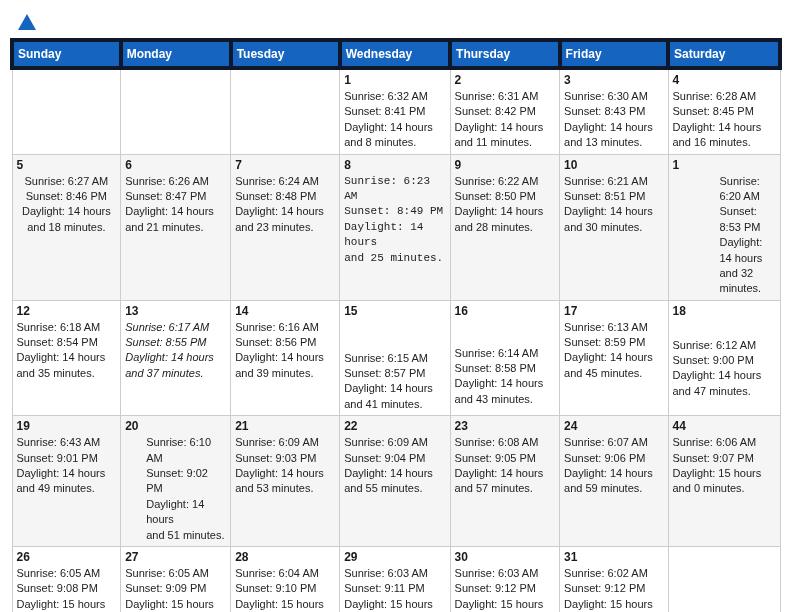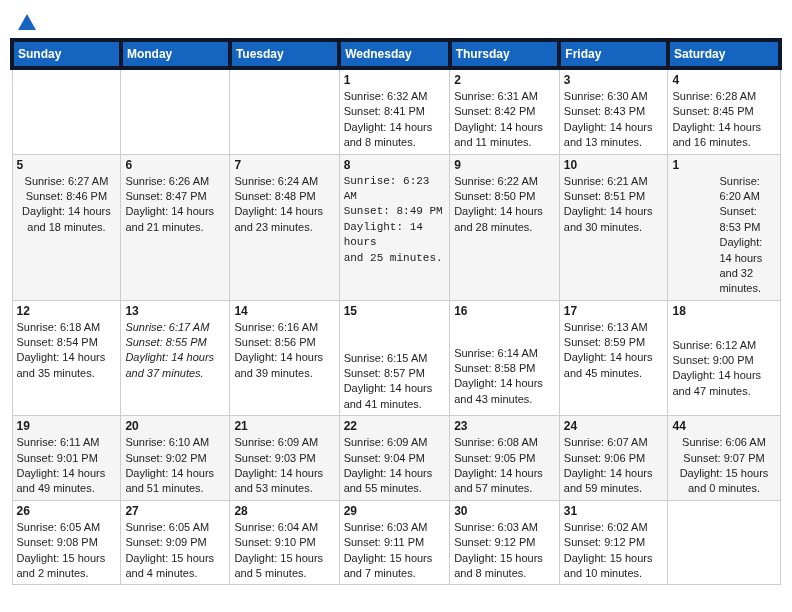--- a/index.html
+++ b/index.html
@@ -243,28 +243,28 @@
           <div class="day-num">18</div>
           <div class="day-info" style="white-space: pre-line; margin-top: 20px;">Sunrise: 6:12 AM
 Sunset: 9:00 PM
 Daylight: 14 hours
 and 47 minutes.</div>
         </td>
       </tr>
       <tr>
         <td>
           <div class="day-num">19</div>
-          <div class="day-info" style="white-space: pre-line;">Sunrise: 6:11 AM
+          <div class="day-info" style="white-space: pre-line;">Sunrise: 6:43 AM
 Sunset: 9:01 PM
 Daylight: 14 hours
 and 49 minutes.</div>
         </td>
         <td>
           <div class="day-num">20</div>
-          <div class="day-info" style="white-space: pre-line;">Sunrise: 6:10 AM
+          <div class="day-info" style="white-space: pre-line; margin-left: 21px;">Sunrise: 6:10 AM
 Sunset: 9:02 PM
 Daylight: 14 hours
 and 51 minutes.</div>
         </td>
         <td>
           <div class="day-num">21</div>
           <div class="day-info" style="white-space: pre-line;">Sunrise: 6:09 AM
 Sunset: 9:03 PM
 Daylight: 14 hours
 and 53 minutes.</div>
@@ -285,21 +285,21 @@
         </td>
         <td>
           <div class="day-num">24</div>
           <div class="day-info" style="white-space: pre-line;">Sunrise: 6:07 AM
 Sunset: 9:06 PM
 Daylight: 14 hours
 and 59 minutes.</div>
         </td>
         <td>
           <div class="day-num">44</div>
-          <div class="day-info" style="white-space: pre-line; text-align: center;">Sunrise: 6:06 AM
+          <div class="day-info" style="white-space: pre-line;">Sunrise: 6:06 AM
 Sunset: 9:07 PM
 Daylight: 15 hours
 and 0 minutes.</div>
         </td>
       </tr>
       <tr>
         <td>
           <div class="day-num">26</div>
           <div class="day-info" style="white-space: pre-line;">Sunrise: 6:05 AM
 Sunset: 9:08 PM

